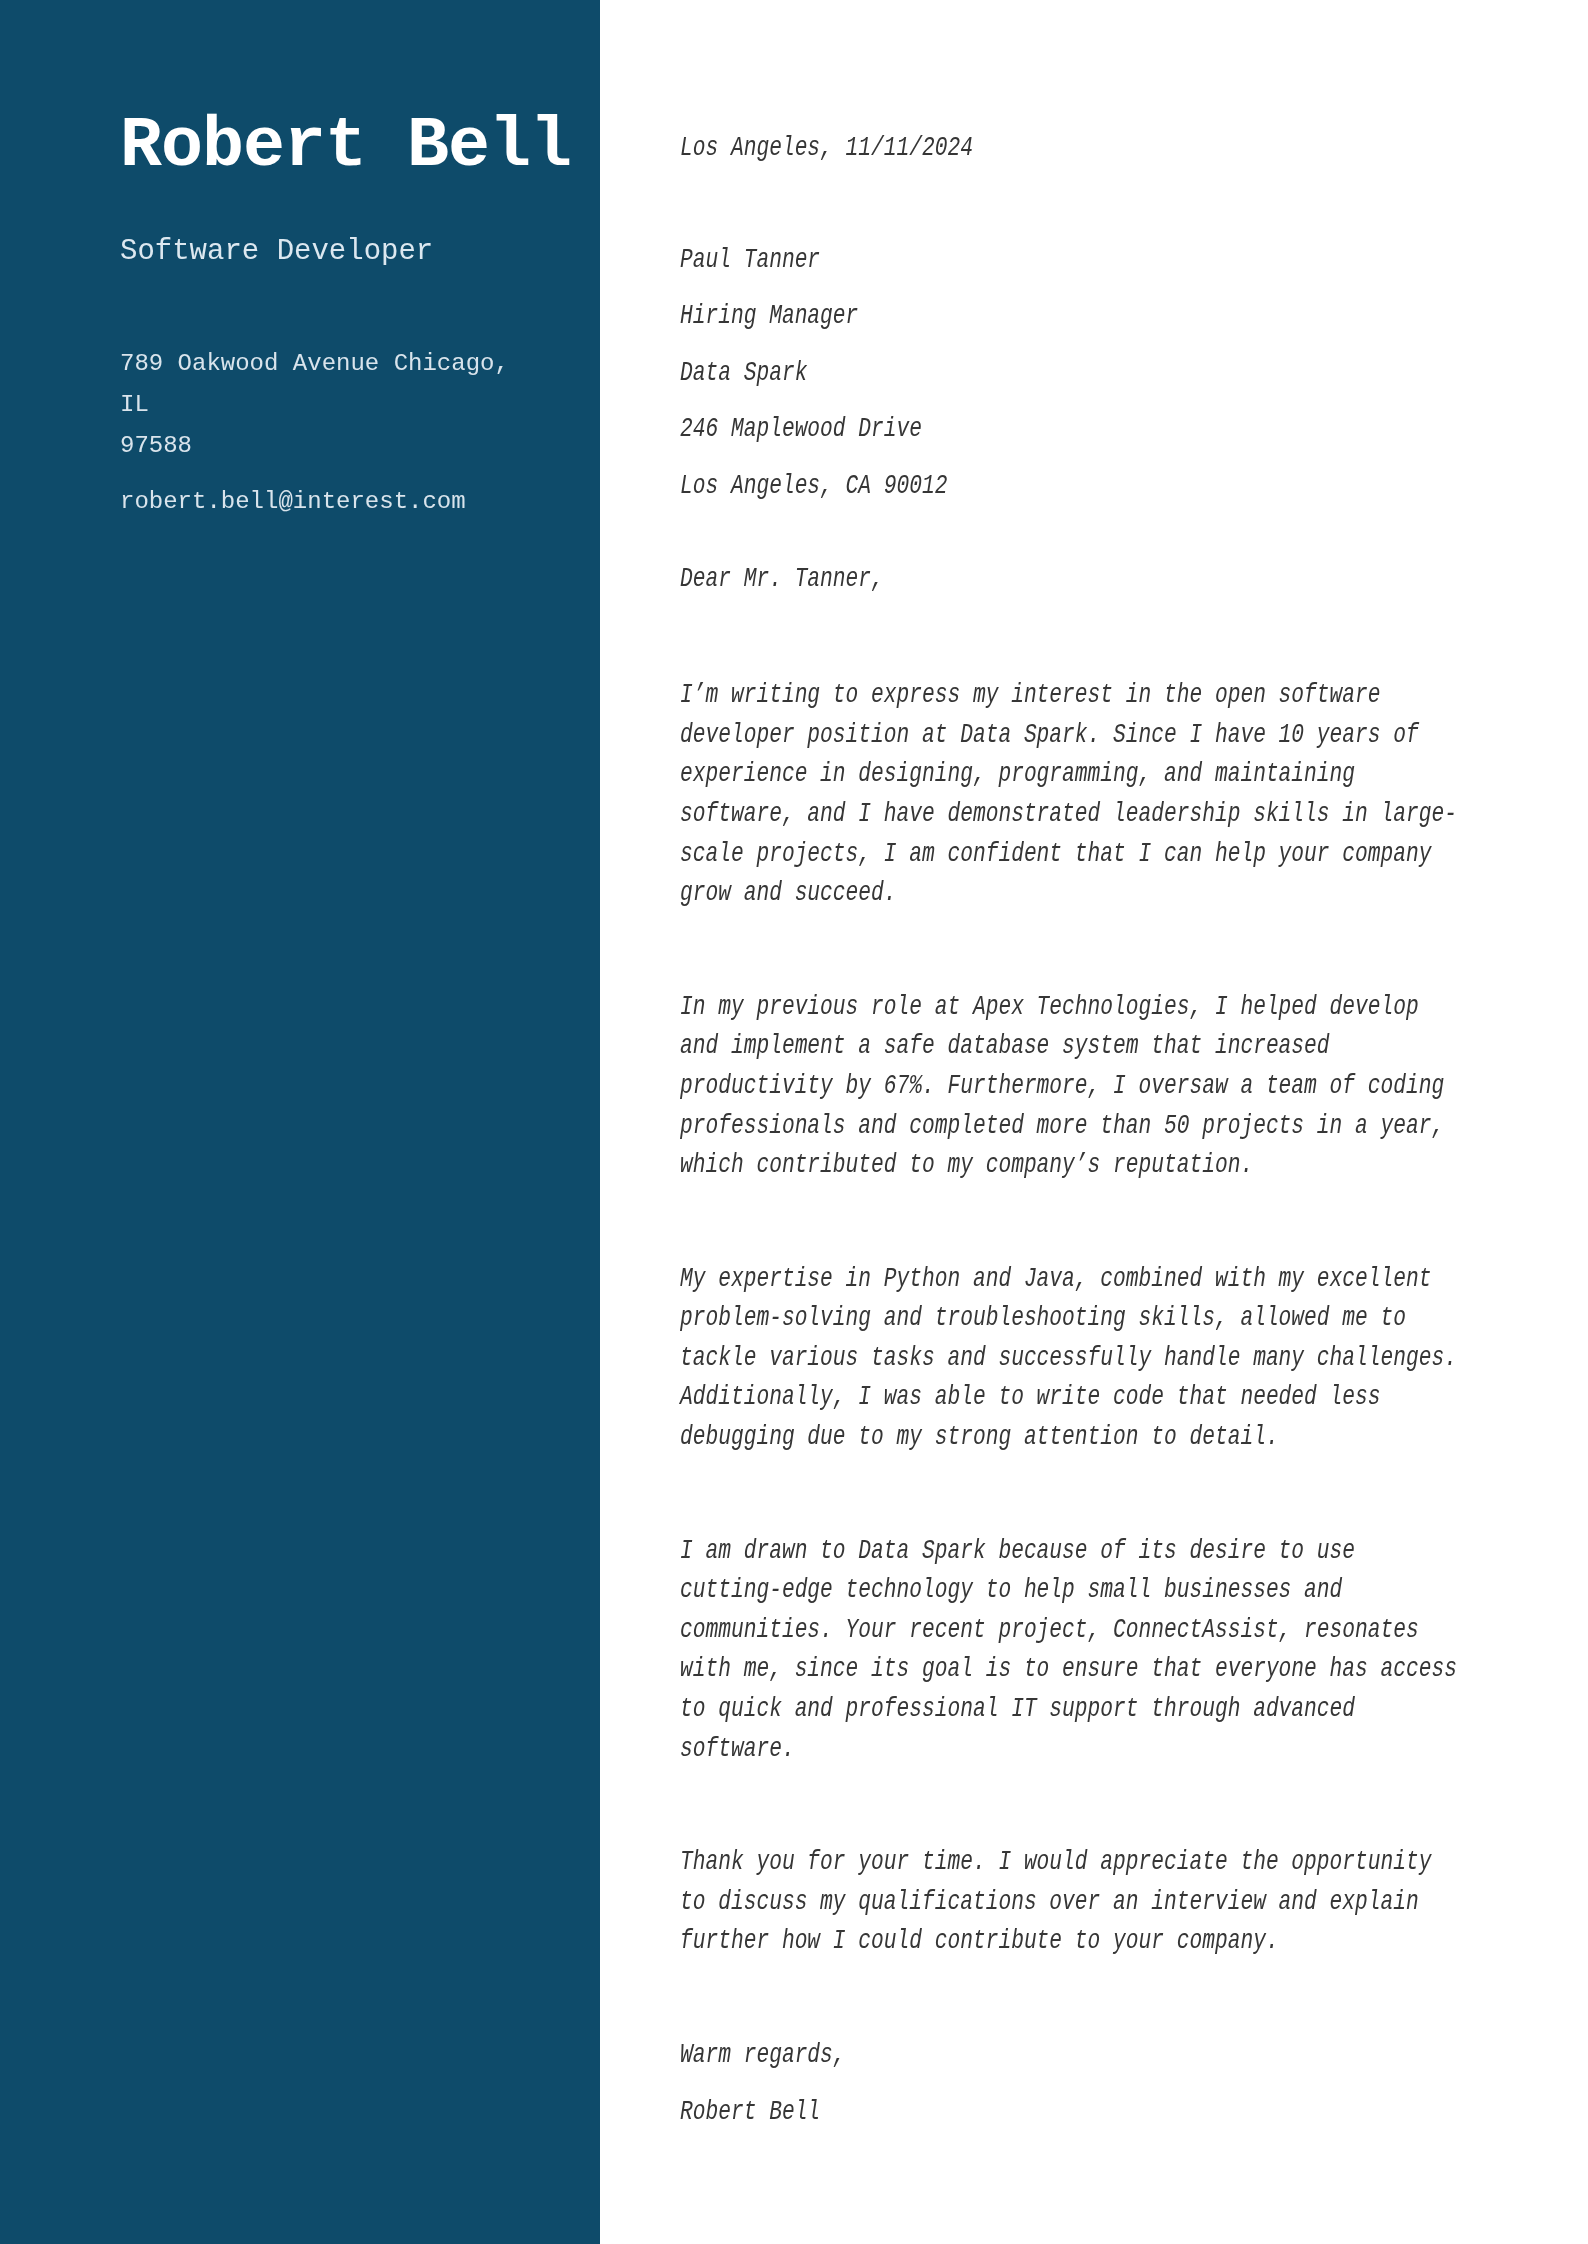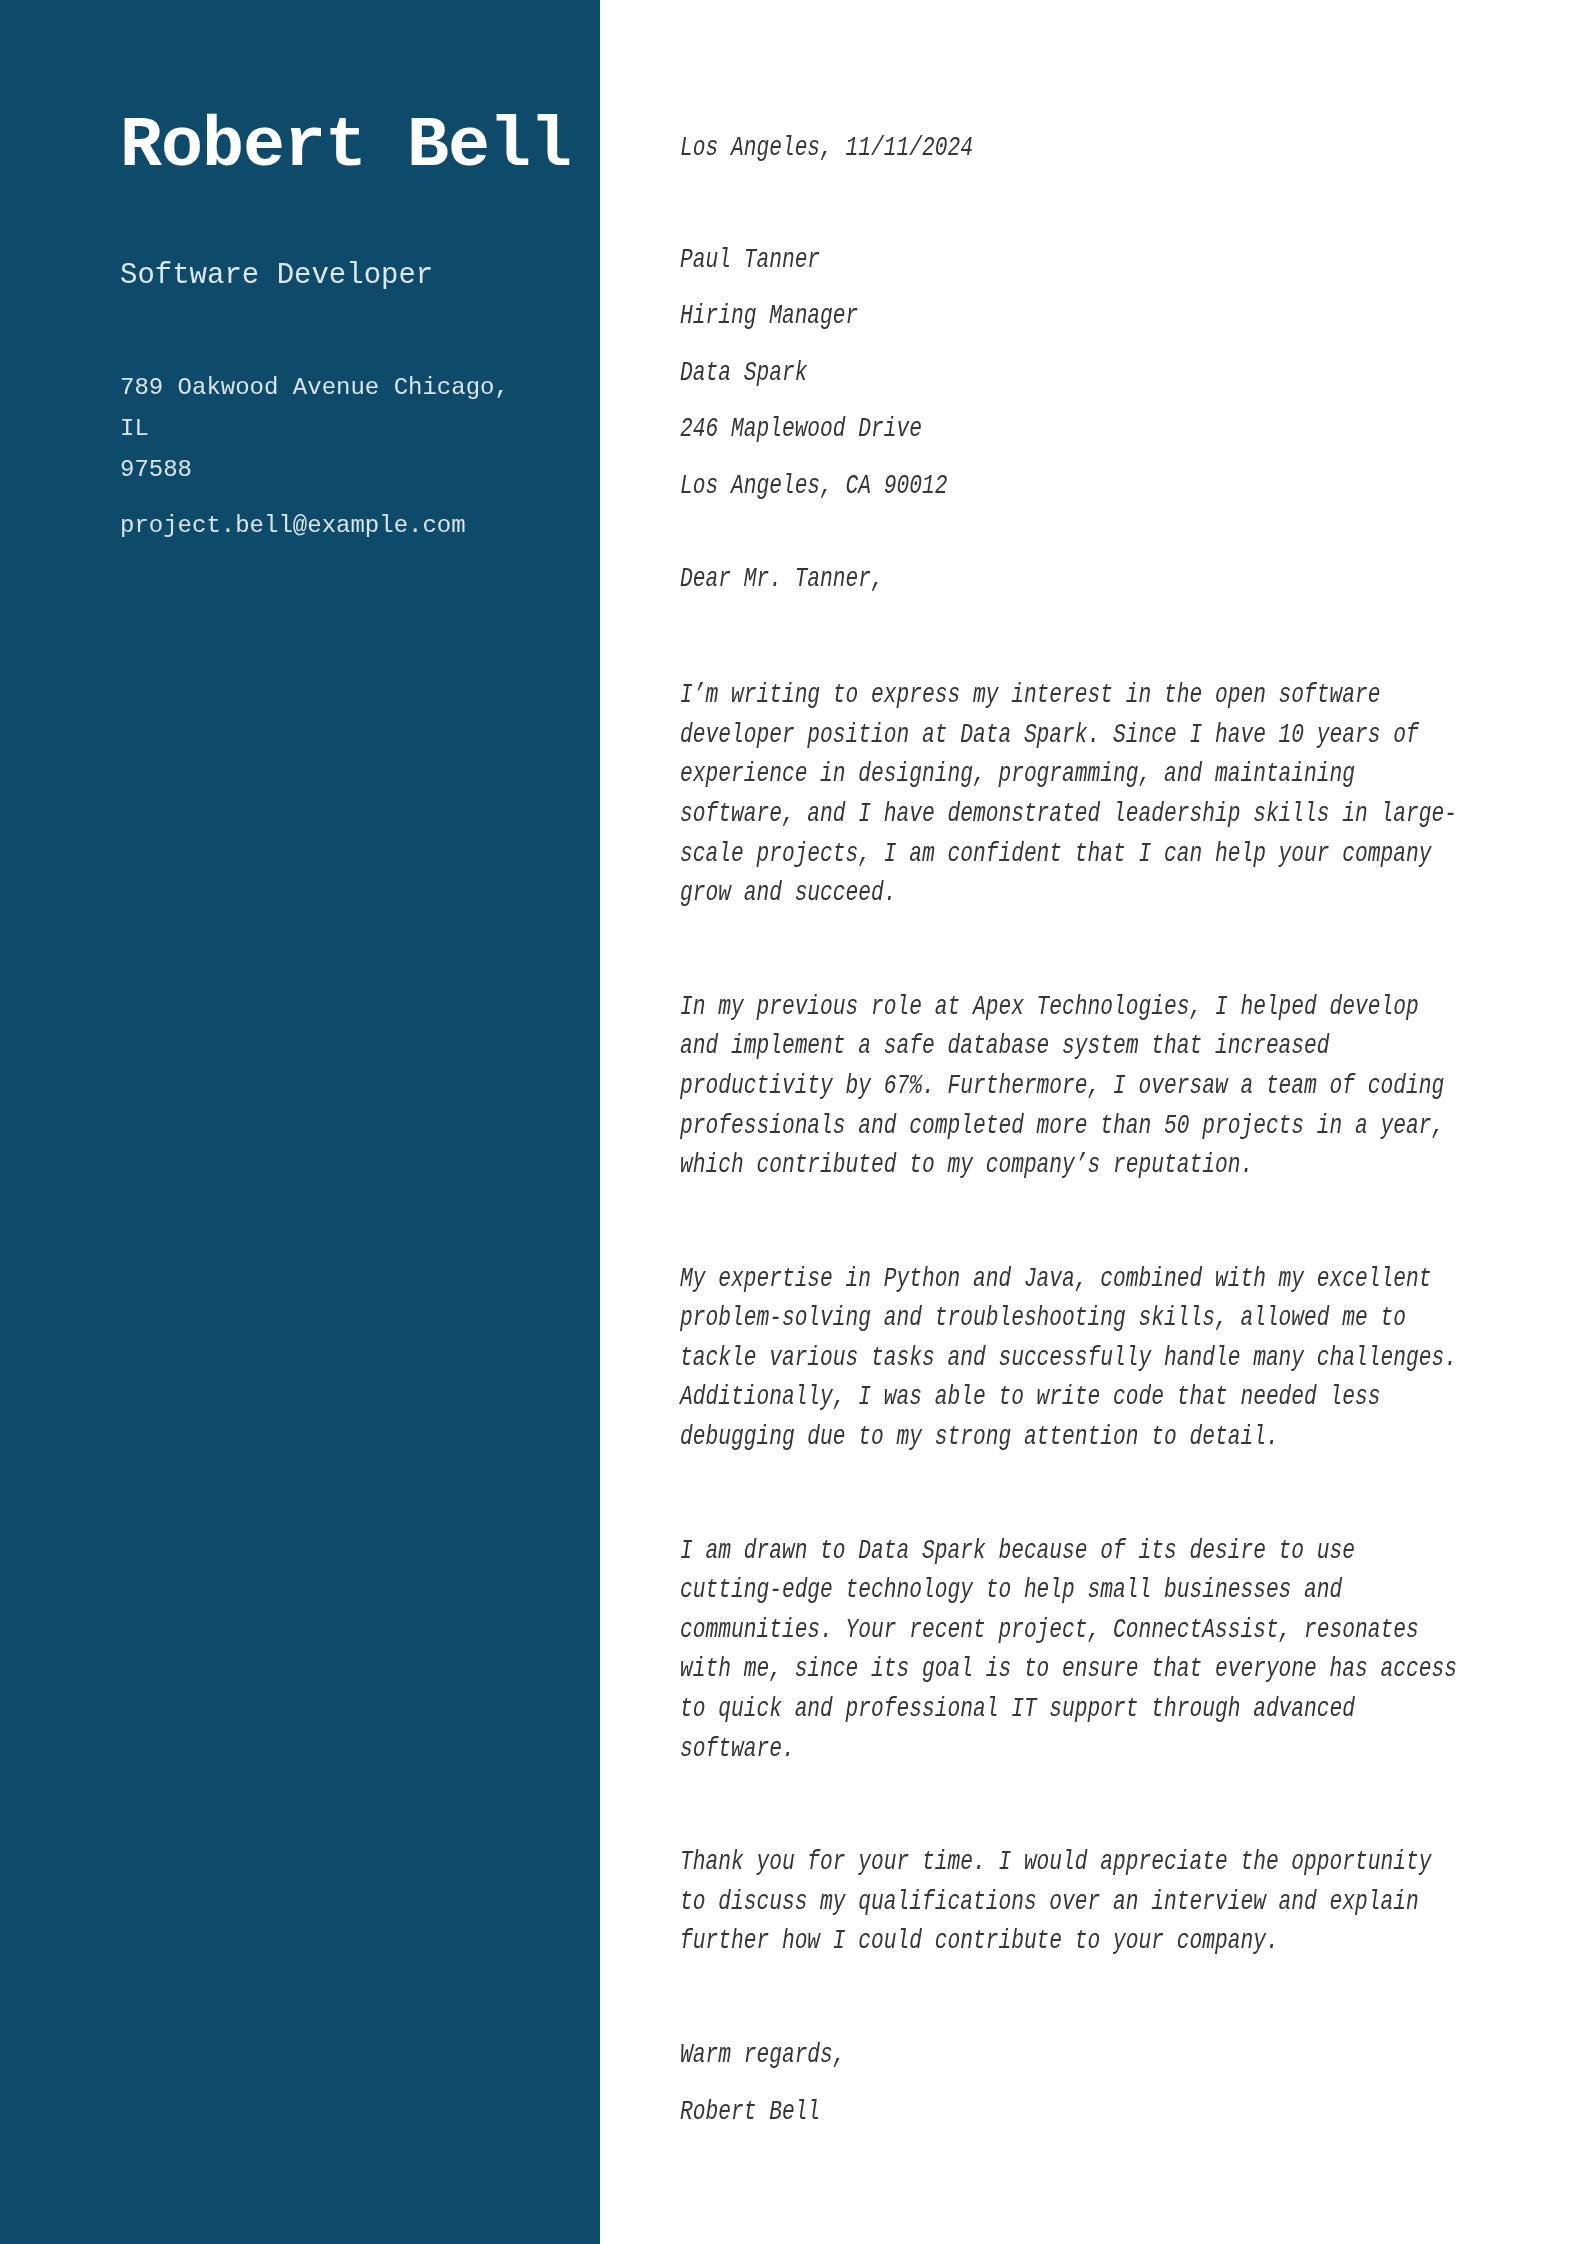--- a/index.html
+++ b/index.html
@@ -26,21 +26,21 @@
   }
   .candidate-name {
     color: #ffffff;
     font-size: 70px;
     font-weight: bold;
     line-height: 1.0;
     letter-spacing: -1px;
     white-space: nowrap;
   }
   .job-title {
-    margin-top: 76px;
+    margin-top: 52px;
     color: #dce8f0;
     font-size: 29px;
     font-weight: 400;
     line-height: 35px;
   }
   .contact {
     margin-top: 74px;
     color: #d9e4ec;
     font-size: 24px;
     line-height: 41px;
@@ -76,21 +76,21 @@
 
   <div class="sidebar">
     <div class="candidate-name">Robert Bell</div>
     <div class="job-title">Software Developer</div>
 
     <div class="contact">
       <div class="contact-address">
         <div>789 Oakwood Avenue Chicago, IL</div>
         <div>97588</div>
       </div>
-      <div class="contact-email">project.bell@example.com</div>
+      <div class="contact-email">robert.bell@interest.com</div>
     </div>
   </div>
 
   <div class="content">
     <div class="date-line">Los Angeles, 11/11/2024</div>
 
     <div class="recipient">
       <div class="recipient-line">Paul Tanner</div>
       <div class="recipient-line">Hiring Manager</div>
       <div class="recipient-line">Data Spark</div>

